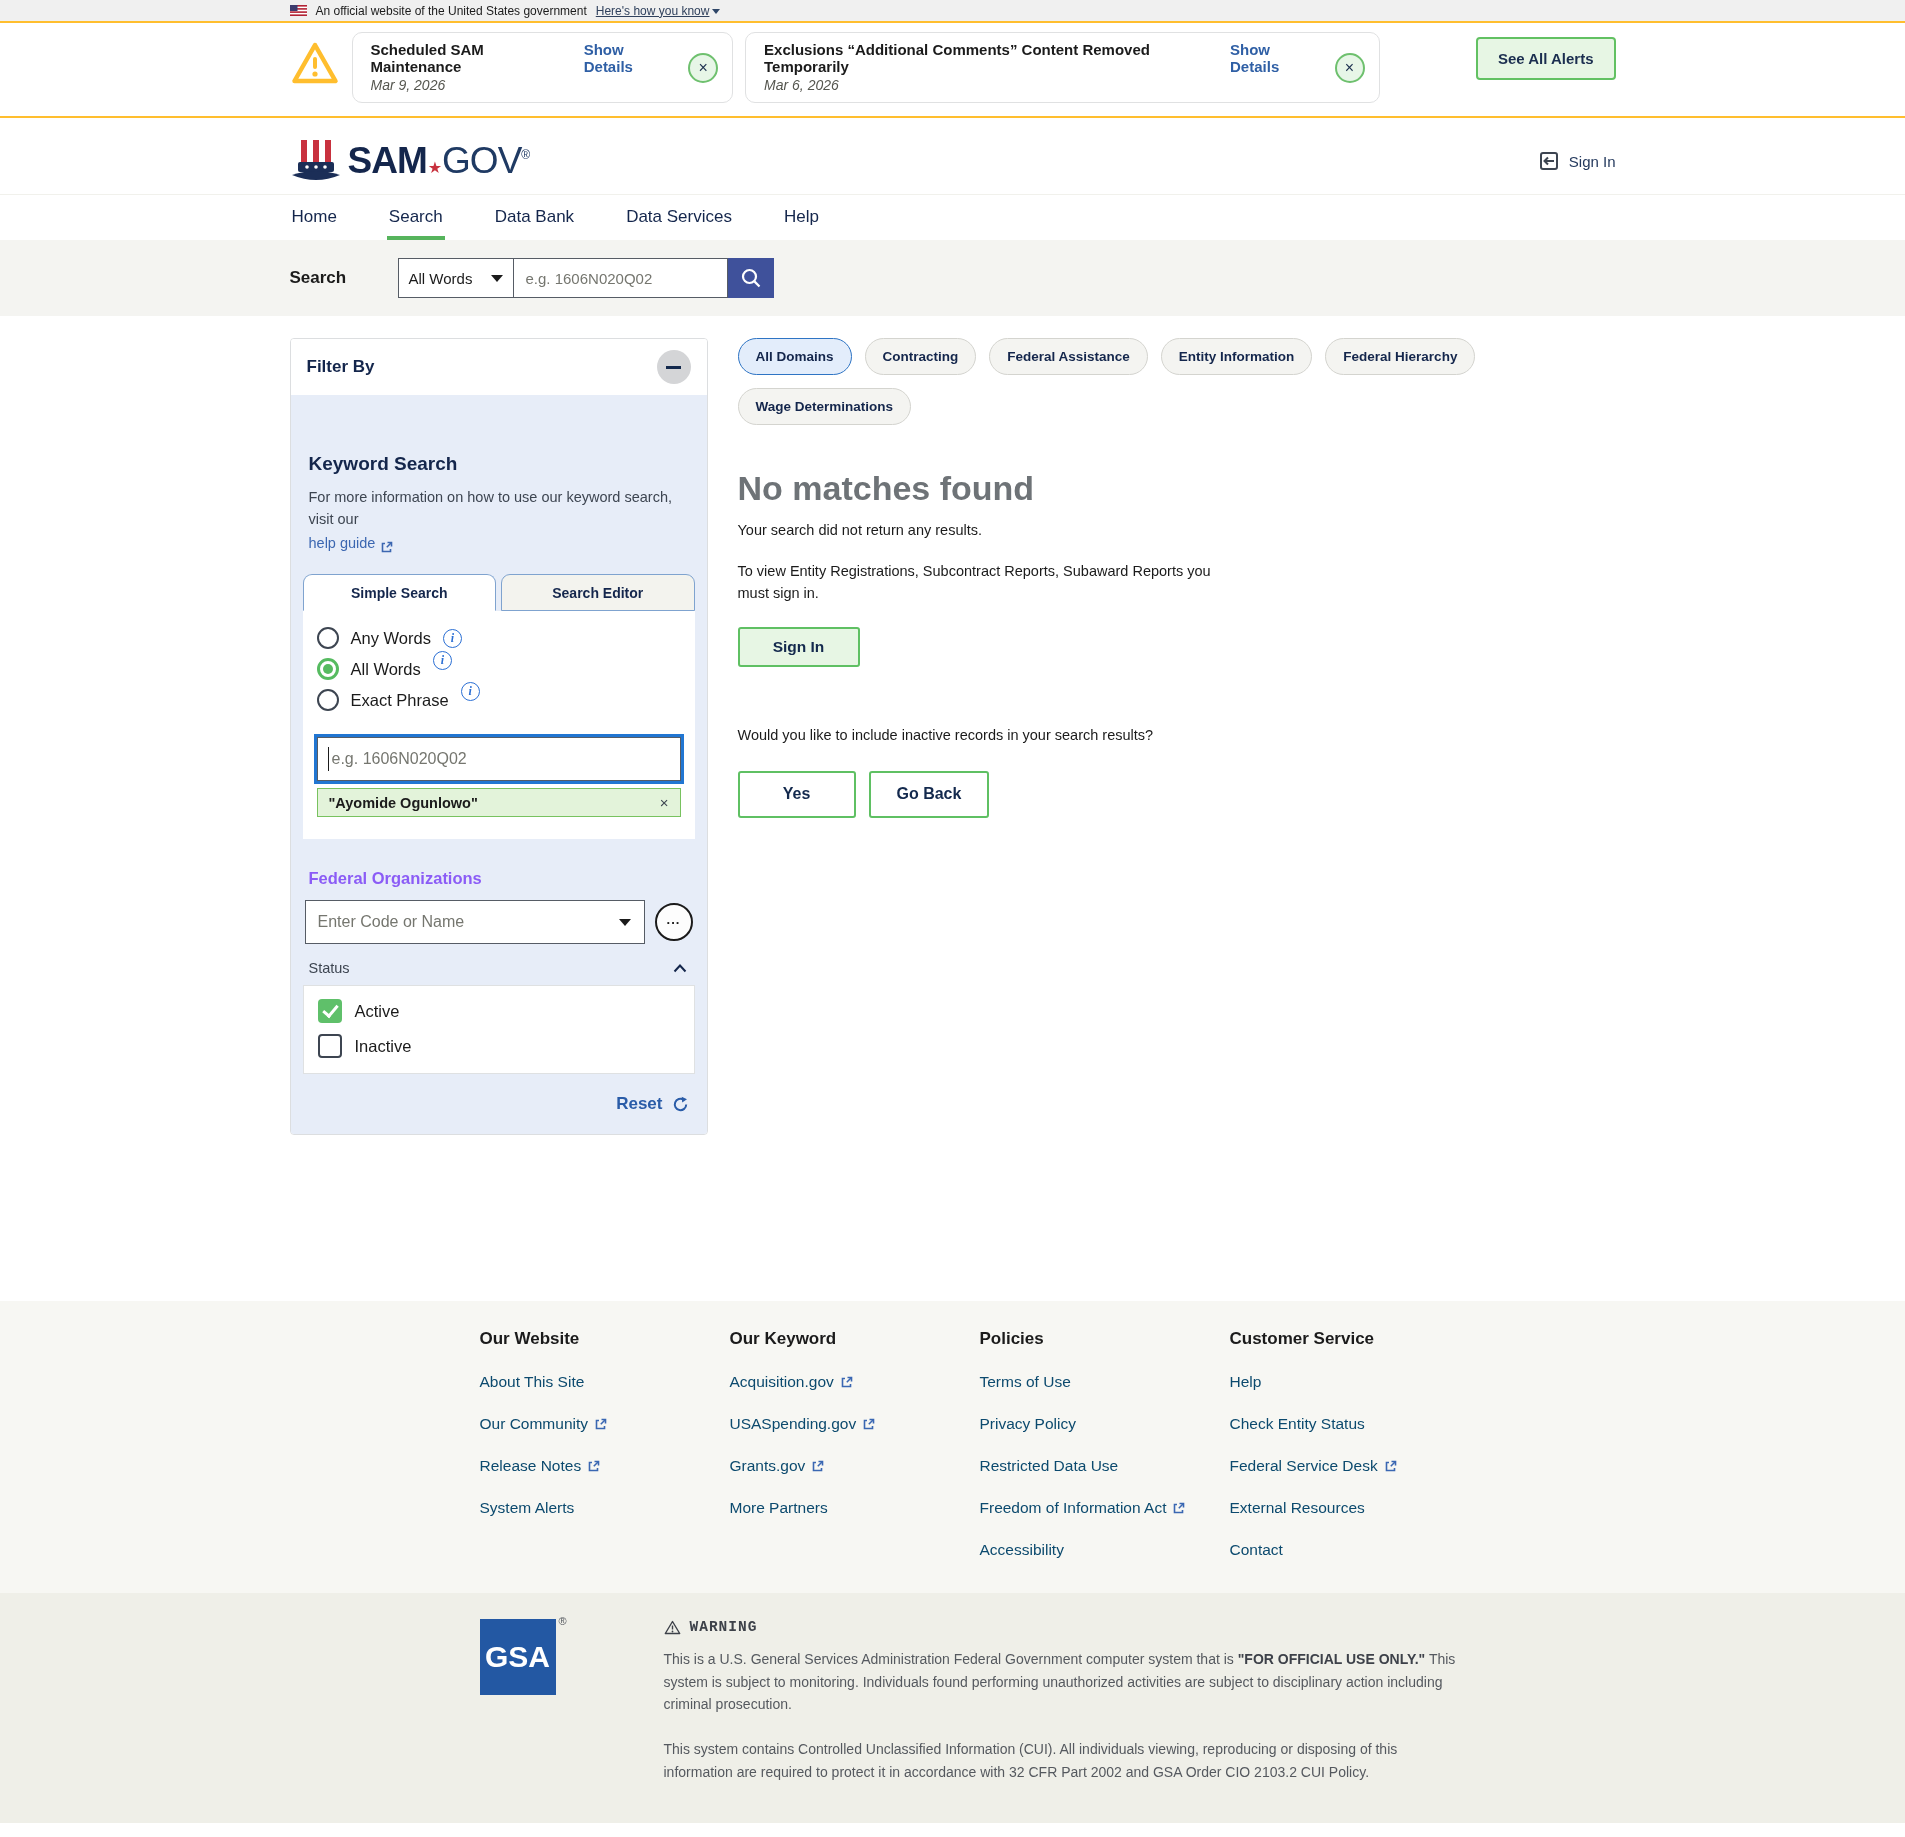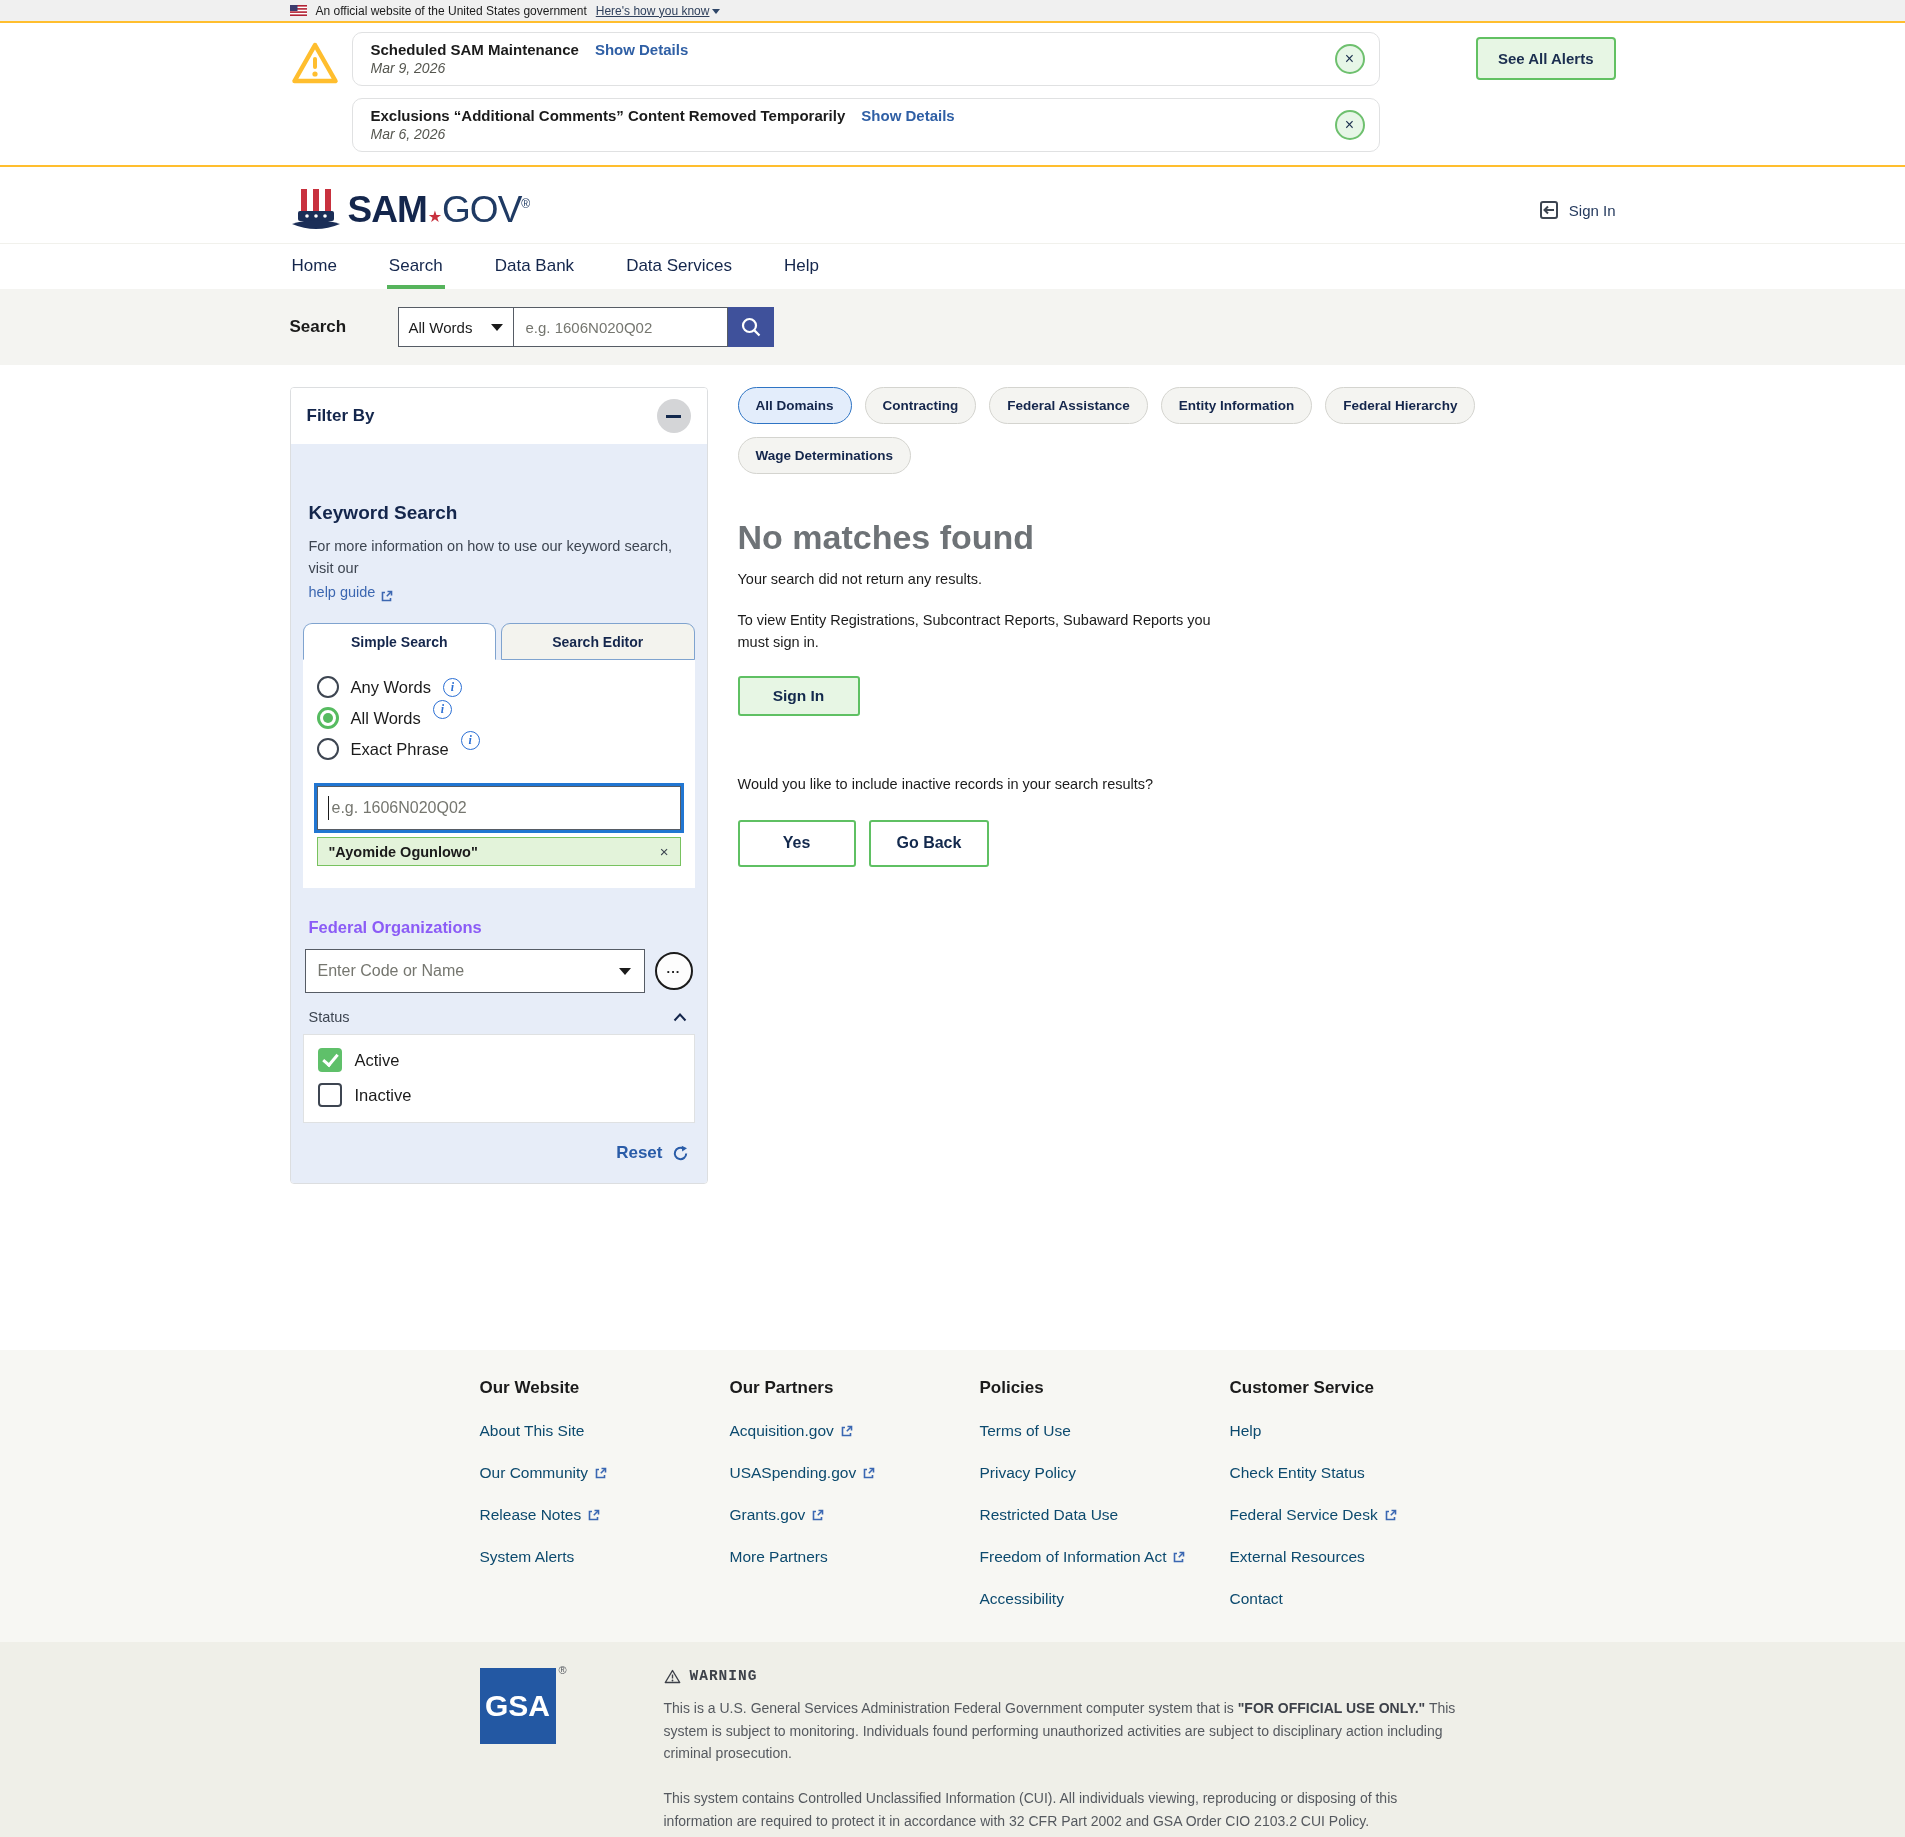--- a/index.html
+++ b/index.html
@@ -23,21 +23,21 @@
   .gov-banner .caret-down {
     display:inline-block; width:0; height:0; margin-left:3px;
     border-left:4px solid transparent; border-right:4px solid transparent;
     border-top:5px solid #2f4668; vertical-align:middle;
   }
 
   
   .alerts-section { background:#fff; border-bottom:2px solid #ffbe2e; padding:9px 0 13px; }
   .alerts-section .container { display:flex; align-items:flex-start; }
   .alert-warn-icon { width:52px; margin-top:8px; flex:0 0 auto; }
-  .alerts-col { display:flex; flex-direction:column; gap:12px; width:1028px; margin-left:10px; }
+  .alerts-col { display:flex; gap:12px; width:1028px; margin-left:10px; }
   .alert-card {
     position:relative; border:1px solid #e0e1e2; border-radius:10px;
     padding:8px 60px 9px 18px; background:#fff; min-height:49px;
   }
   .alert-title-row { display:flex; align-items:baseline; gap:16px; }
   .alert-title { font-weight:bold; font-size:15px; color:#1b1b1b; }
   .alert-details { font-weight:bold; font-size:15px; color:#2f5fa5; cursor:pointer; }
   .alert-date { font-size:14px; font-style:italic; color:#55564f; margin-top:2px; }
   .alert-close {
     position:absolute; right:14px; top:50%; transform:translateY(-50%);
@@ -486,21 +486,21 @@
             <path d="M5 2.5 H2.5 V10.5 H10.5 V8" fill="none" stroke="#3a67b2" stroke-width="1.6"></path>
             <path d="M7.5 1.5 H11.5 V5.5" fill="none" stroke="#3a67b2" stroke-width="1.6"></path>
             <line x1="11.2" y1="1.8" x2="6.8" y2="6.2" stroke="#3a67b2" stroke-width="1.6"></line>
           </svg>
         </div>
       <div class="flink">
           <span>System Alerts</span>
         </div>
     </div>
     <div>
-      <div class="fcol-title">Our Partners</div>
+      <div class="fcol-title">Our Keyword</div>
       <div class="flink">
           <span>Acquisition.gov</span>
         <svg width="13" height="13" viewBox="0 0 13 13">
             <path d="M5 2.5 H2.5 V10.5 H10.5 V8" fill="none" stroke="#3a67b2" stroke-width="1.6"></path>
             <path d="M7.5 1.5 H11.5 V5.5" fill="none" stroke="#3a67b2" stroke-width="1.6"></path>
             <line x1="11.2" y1="1.8" x2="6.8" y2="6.2" stroke="#3a67b2" stroke-width="1.6"></line>
           </svg>
         </div>
       <div class="flink">
           <span>USASpending.gov</span>

